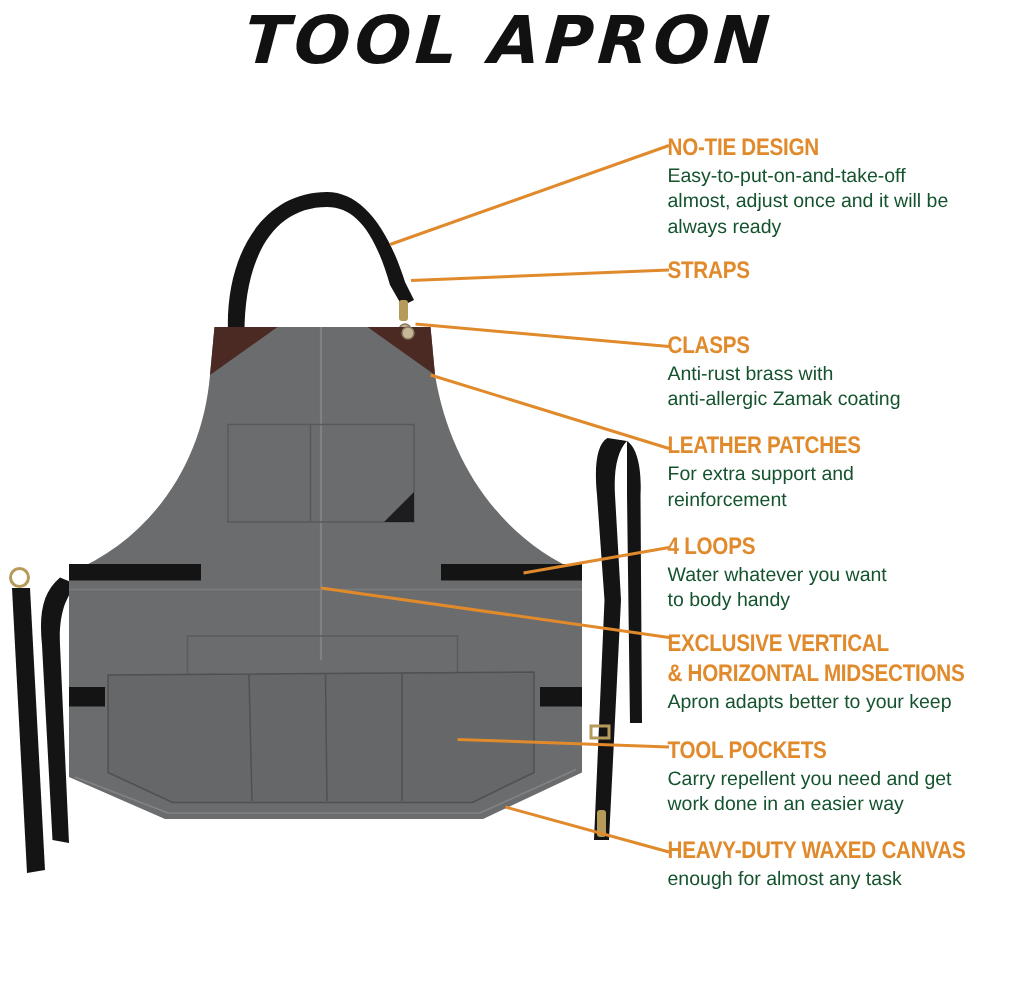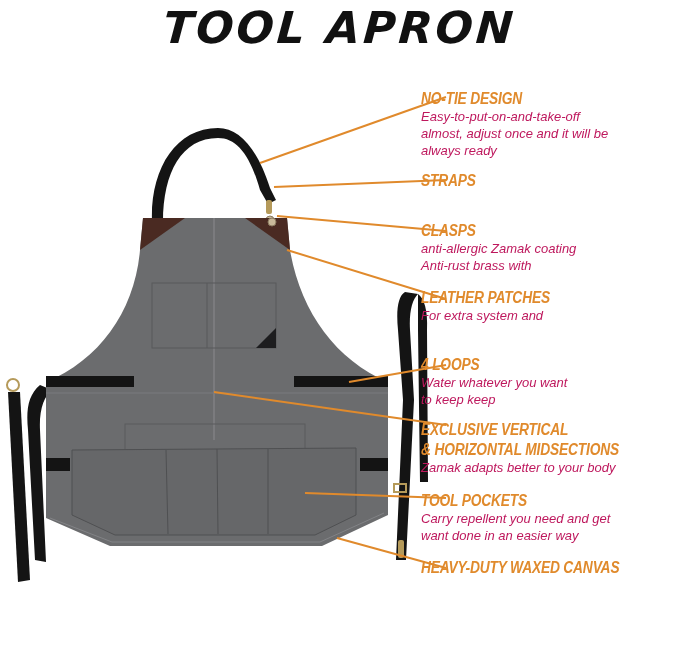--- a/index.html
+++ b/index.html
@@ -4,28 +4,28 @@
 <style>
   html, body { margin: 0; padding: 0; background: #ffffff; }
   body { width: 679px; height: 660px; position: relative; overflow: hidden; font-family: "Liberation Sans", sans-serif; }
   .title {
     position: absolute; left: 0; width: 679px; top: 0px; text-align: center;
     font-family: "DejaVu Sans", sans-serif; font-weight: bold; font-style: italic;
     font-size: 44px; letter-spacing: 3px; color: #111; transform: skewX(-4deg);
     line-height: 56px;
   }
   .art { position: absolute; left: 0; top: 0; width: 679px; height: 660px; }
-  .feature { position: absolute; left: 421px; width: 234px; font-style: italic; }
+  .feature { position: absolute; left: 445px; width: 234px; }
   .feature .heading {
     font-family: "Liberation Sans", sans-serif; font-weight: bold; color: #E08A2C;
     font-size: 16px; line-height: 17px; letter-spacing: -0.2px;
     transform: scaleX(0.86); transform-origin: left center; white-space: nowrap;
   }
   .feature .desc {
-    font-family: "Liberation Sans", sans-serif; color: #be185d; font-size: 13px; line-height: 17px; margin-top: 1px;
+    font-family: "Liberation Sans", sans-serif; color: #14532d; font-size: 13px; line-height: 17px; margin-top: 1px;
   }
 </style>
 </head>
 <body>
 
 <div class="title">TOOL APRON</div>
 
 <svg class="art" viewBox="0 0 679 660" xmlns="http://www.w3.org/2000/svg">
 
   <g>
@@ -97,53 +97,55 @@
   </div>
 </div>
 
 <div class="feature" style="top:172px">
   <div class="heading">STRAPS</div>
 </div>
 
 <div class="feature" style="top:222px">
   <div class="heading">CLASPS</div>
   <div class="desc">
+    <div>Anti-rust brass with</div>
     <div>anti-allergic Zamak coating</div>
-    <div>Anti-rust brass with</div>
   </div>
 </div>
 
 <div class="feature" style="top:289px">
   <div class="heading">LEATHER PATCHES</div>
   <div class="desc">
-    <div>For extra system and</div>
+    <div>For extra support and</div>
+    <div>reinforcement</div>
   </div>
 </div>
 
 <div class="feature" style="top:356px">
   <div class="heading">4 LOOPS</div>
   <div class="desc">
     <div>Water whatever you want</div>
-    <div>to keep keep</div>
+    <div>to body handy</div>
   </div>
 </div>
 
 <div class="feature" style="top:421px">
   <div class="heading">EXCLUSIVE VERTICAL</div>
   <div class="heading" style="margin-top:3px">&amp; HORIZONTAL MIDSECTIONS</div>
   <div class="desc">
-    <div>Zamak adapts better to your body</div>
+    <div>Apron adapts better to your keep</div>
   </div>
 </div>
 
 <div class="feature" style="top:492px">
   <div class="heading">TOOL POCKETS</div>
   <div class="desc">
     <div>Carry repellent you need and get</div>
-    <div>want done in an easier way</div>
+    <div>work done in an easier way</div>
   </div>
 </div>
 
 <div class="feature" style="top:559px">
   <div class="heading">HEAVY-DUTY WAXED CANVAS</div>
   <div class="desc">
+    <div>enough for almost any task</div>
   </div>
 </div>
 
 </body></html>

